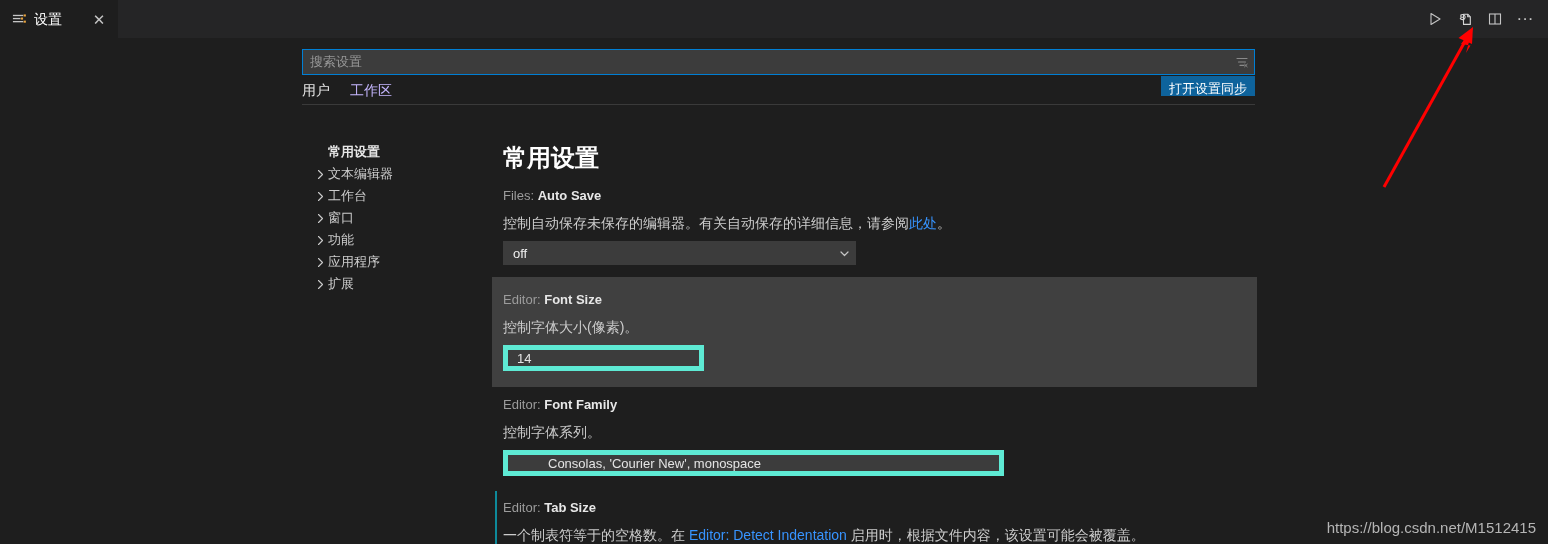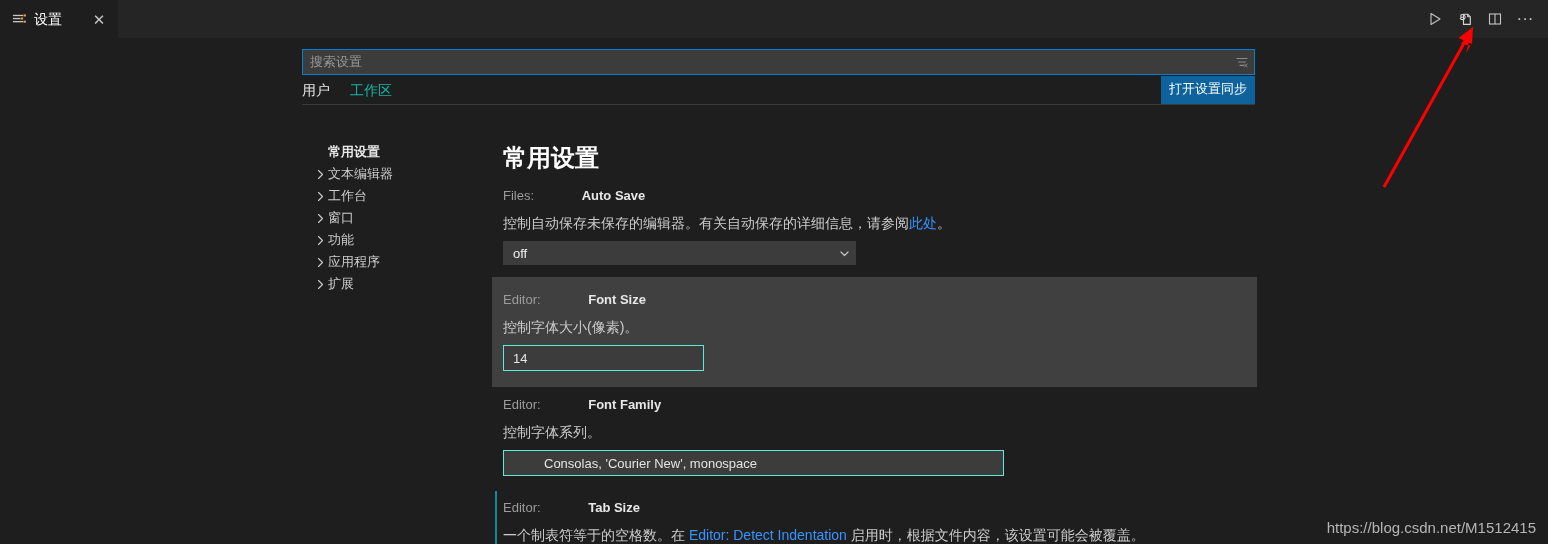--- a/index.html
+++ b/index.html
@@ -128,21 +128,21 @@
     height: 29px;
   }
   .scope-tabs {
     display: flex;
     align-items: flex-end;
     gap: 20px;
     height: 100%;
   }
   .scope-tab {
     font-size: 14px;
-    color: #14b8a6;
+    color: #c4b5fd;
     padding-bottom: 6px;
     line-height: 16px;
     border-bottom: 1px solid transparent;
     white-space: nowrap;
   }
   .scope-tab.active {
     color: #e7e7e7;
     border-bottom: 1px solid #e7e7e7;
   }
   .scope-underline {
@@ -154,21 +154,21 @@
     background: #3a3a3a;
   }
   .sync-button {
     position: absolute;
     right: 0;
     top: 0;
     background: #0e639c;
     color: #ffffff;
     font-size: 13px;
     line-height: 15px;
-    padding: 5px 8px 8px;
+    padding: 5px 8px 0;
     white-space: nowrap;
   }
 
   
   .body-area {
     position: absolute;
     top: 95px;
     left: 302px;
     right: 0;
     bottom: 0;
@@ -244,21 +244,20 @@
   }
   .setting-title {
     font-size: 13px;
     color: #9c9c9c;
     line-height: 18px;
     white-space: nowrap;
   }
   .setting-title b {
     color: #e7e7e7;
     font-weight: bold;
-    margin-left: 44px;
   }
   .setting-desc {
     font-size: 14px;
     color: #cccccc;
     line-height: 20px;
     margin-top: 8px;
     white-space: nowrap;
   }
   .setting-desc a,
   .setting-desc .link {
@@ -290,21 +289,21 @@
     align-items: center;
     justify-content: center;
     color: #c5c5c5;
   }
 
   .control-input {
     margin-top: 8px;
     height: 26px;
     box-sizing: border-box;
     background: #3c3c3c;
-    border: 1px solid #5eead4;
+    border: 5px solid #5eead4;
     display: flex;
     align-items: center;
     color: #e4e4e4;
     font-size: 13px;
     padding-left: 9px;
     white-space: nowrap;
   }
   .control-input.num { width: 201px; }
   .control-input.text { width: 501px; padding-left: 40px; }
 

